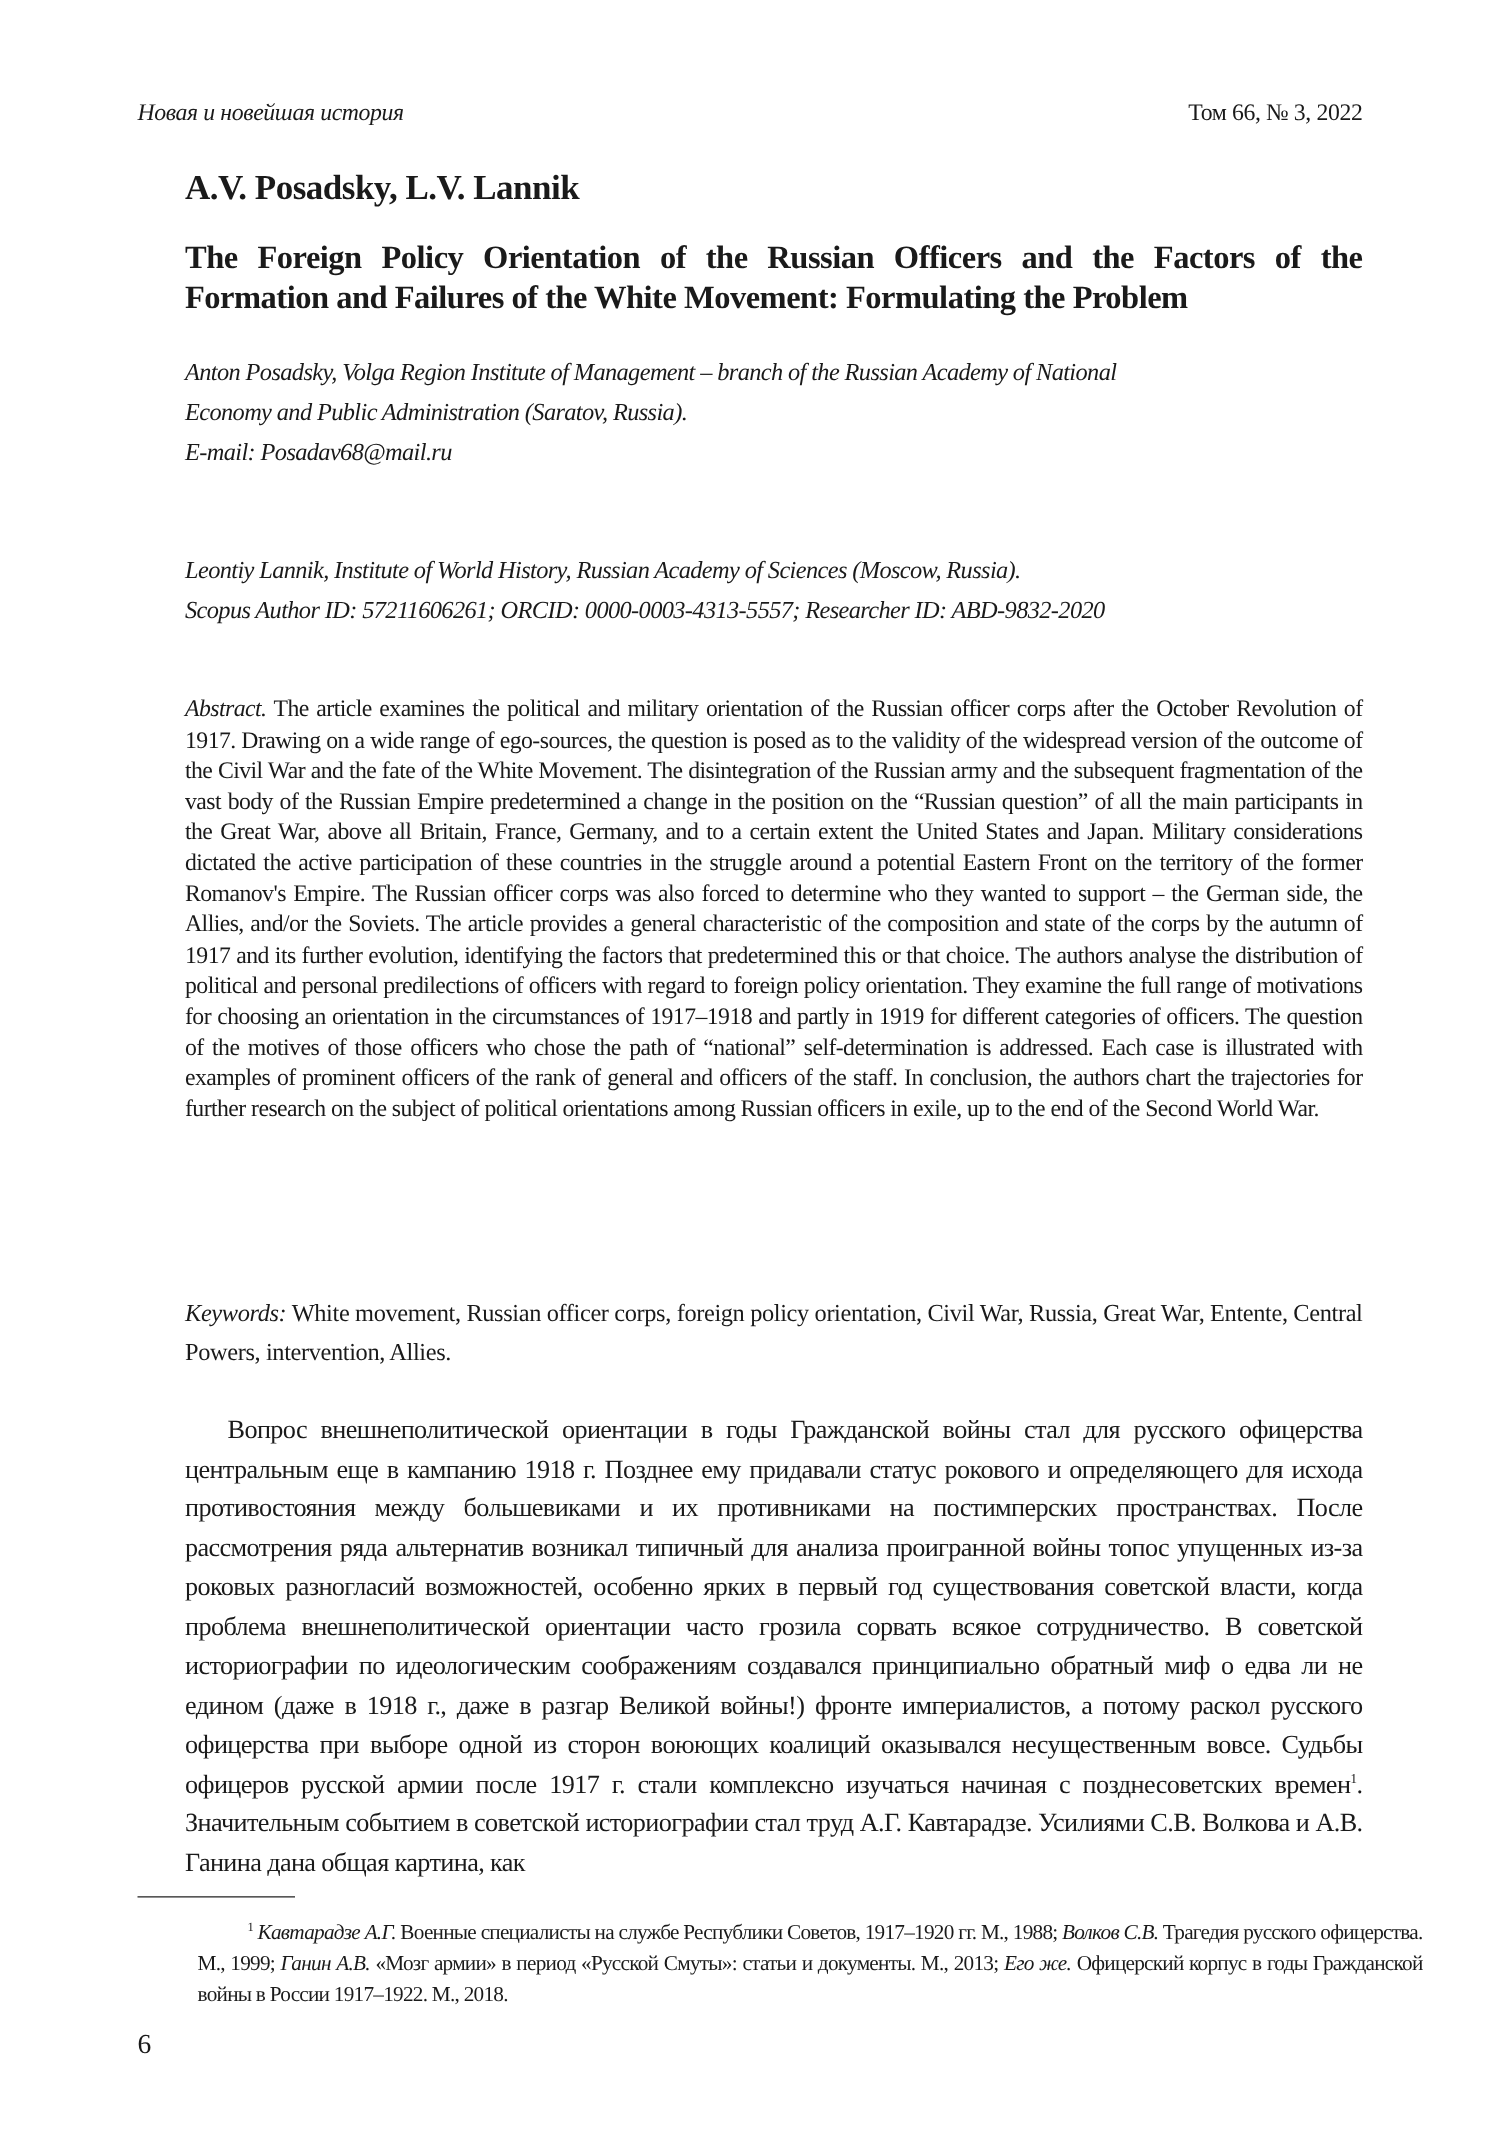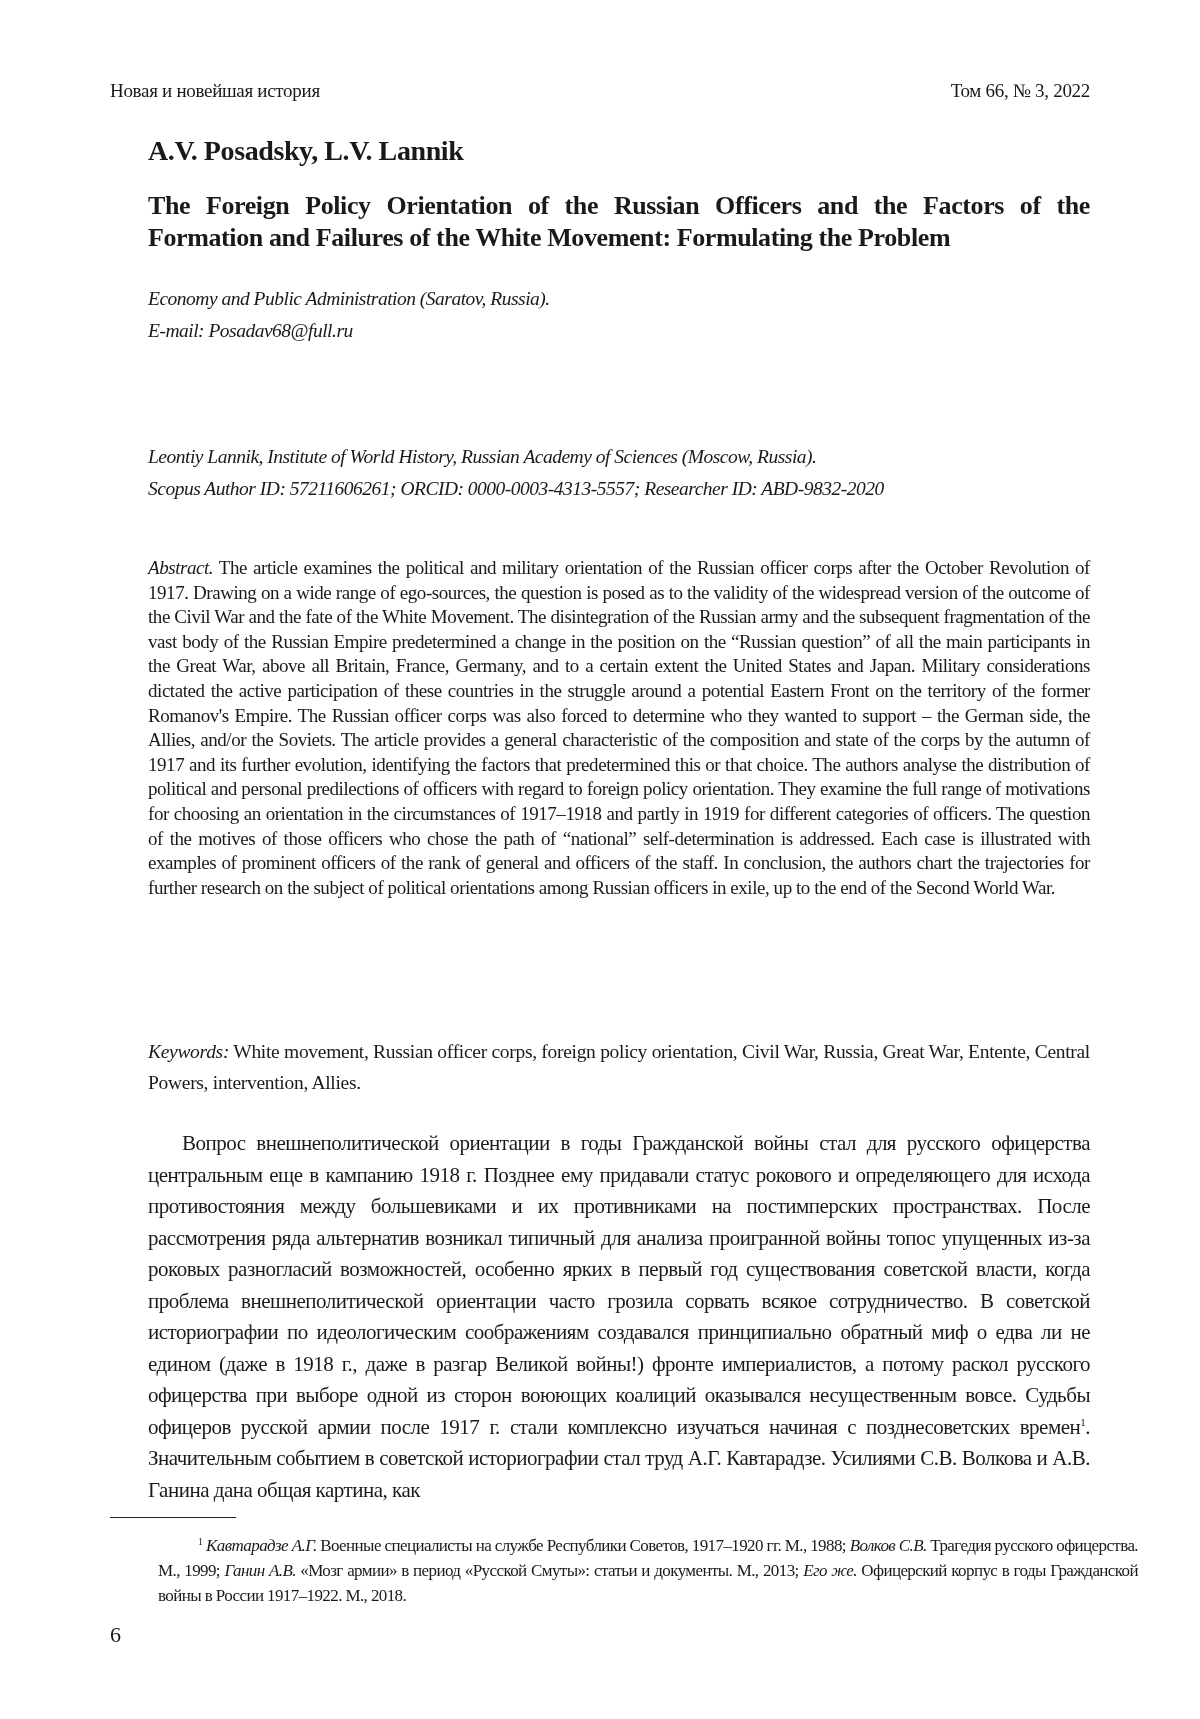--- a/index.html
+++ b/index.html
@@ -1,20 +1,20 @@
 <!DOCTYPE html>
 <html><head>
 <meta charset="utf-8">
 <style>
   html, body { margin: 0; padding: 0; background: #ffffff; }
   body { width: 1200px; height: 1719px; position: relative; overflow: hidden; color: #1a1a1a;
          font-family: "Liberation Serif", "DejaVu Serif", serif; }
   .page { position: absolute; left: 110px; top: 0; width: 980px; }
   .running-header { position: absolute; top: 80px; left: 0; width: 980px; height: 24px; font-size: 19px; }
-  .rh-left { position: absolute; left: 0; top: 0; letter-spacing: -0.3px; }
+  .rh-left { position: absolute; left: 0; top: 0; font-style: italic; letter-spacing: -0.3px; }
   .rh-right { position: absolute; right: 0; top: 0; letter-spacing: -0.3px; }
   .authors { position: absolute; top: 135px; left: 38px; font-size: 28px; font-weight: bold; letter-spacing: -0.4px; }
   .title { position: absolute; top: 190px; left: 38px; width: 942px; font-size: 26px; font-weight: bold;
            line-height: 32px; text-align: justify; letter-spacing: -0.4px; }
   .affil { position: absolute; left: 38px; width: 942px; font-size: 19.5px; font-style: italic; line-height: 32px; letter-spacing: -0.5px; }
   .affil div { white-space: nowrap; }
   .affil1 { top: 283px; }
   .affil2 { top: 441px; }
   .abstract { position: absolute; top: 556px; left: 38px; width: 942px; font-size: 19px; line-height: 24.6px;
               text-align: justify; letter-spacing: -0.45px; }
@@ -39,22 +39,23 @@
   <div class="running-header">
     <span class="rh-left">Новая и новейшая история</span>
     <span class="rh-right">Том 66, № 3, 2022</span>
   </div>
 
   <div class="authors">A.V. Posadsky, L.V. Lannik</div>
 
   <div class="title">The Foreign Policy Orientation of the Russian Officers and the Factors of the Formation and Failures of the White Movement: Formulating the Problem</div>
 
   <div class="affil affil1">
+    <div>Anton Posadsky, Volga Region Institute of Management – branch of the Russian Academy of National</div>
     <div>Economy and Public Administration (Saratov, Russia).</div>
-    <div>E-mail: Posadav68@full.ru</div>
+    <div>E-mail: Posadav68@mail.ru</div>
   </div>
 
   <div class="affil affil2">
     <div>Leontiy Lannik, Institute of World History, Russian Academy of Sciences (Moscow, Russia).</div>
     <div>Scopus Author ID: 57211606261; ORCID: 0000-0003-4313-5557; Researcher ID: ABD-9832-2020</div>
   </div>
 
   <div class="abstract">
     <span class="lbl">Abstract.</span>
     <span>The article examines the political and military orientation of the Russian officer corps after the October Revolution of 1917. Drawing on a wide range of ego-sources, the question is posed as to the validity of the widespread version of the outcome of the Civil War and the fate of the White Movement. The disintegration of the Russian army and the subsequent fragmentation of the vast body of the Russian Empire predetermined a change in the position on the “Russian question” of all the main participants in the Great War, above all Britain, France, Germany, and to a certain extent the United States and Japan. Military considerations dictated the active participation of these countries in the struggle around a potential Eastern Front on the territory of the former Romanov's Empire. The Russian officer corps was also forced to determine who they wanted to support – the German side, the Allies, and/or the Soviets. The article provides a general characteristic of the composition and state of the corps by the autumn of 1917 and its further evolution, identifying the factors that predetermined this or that choice. The authors analyse the distribution of political and personal predilections of officers with regard to foreign policy orientation. They examine the full range of motivations for choosing an orientation in the circumstances of 1917–1918 and partly in 1919 for different categories of officers. The question of the motives of those officers who chose the path of “national” self-determination is addressed. Each case is illustrated with examples of prominent officers of the rank of general and officers of the staff. In conclusion, the authors chart the trajectories for further research on the subject of political orientations among Russian officers in exile, up to the end of the Second World War.</span>

